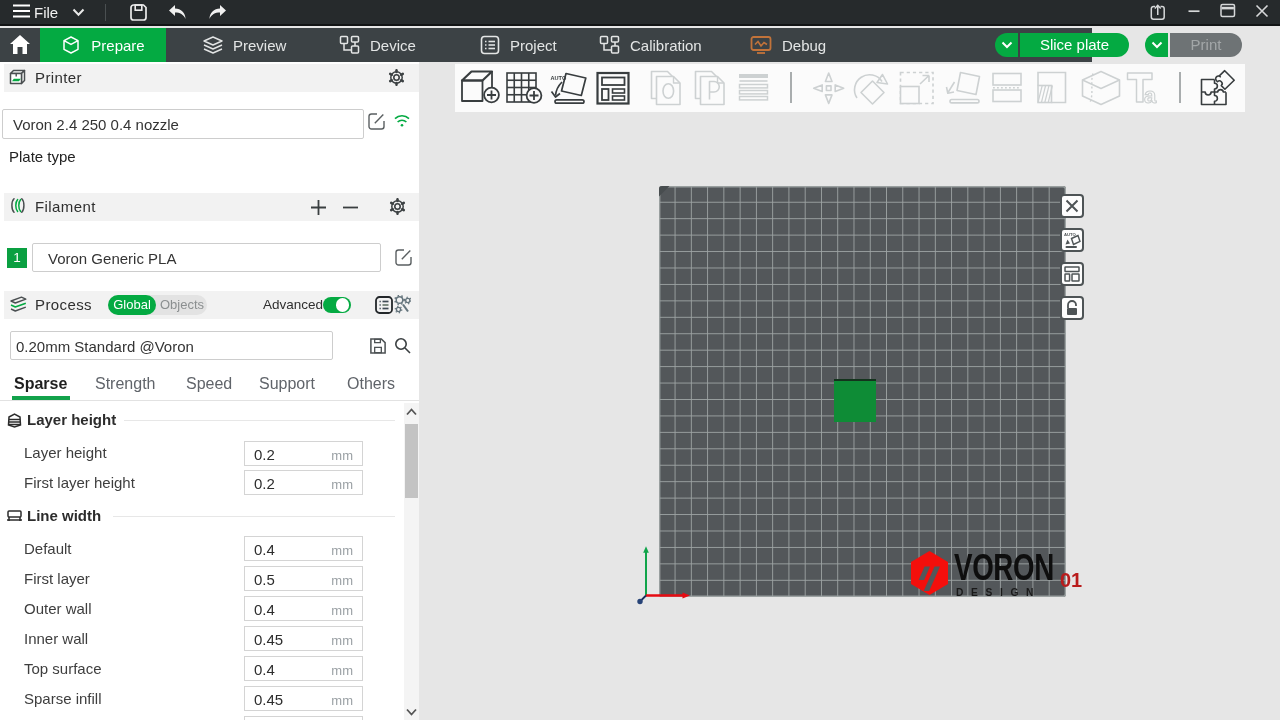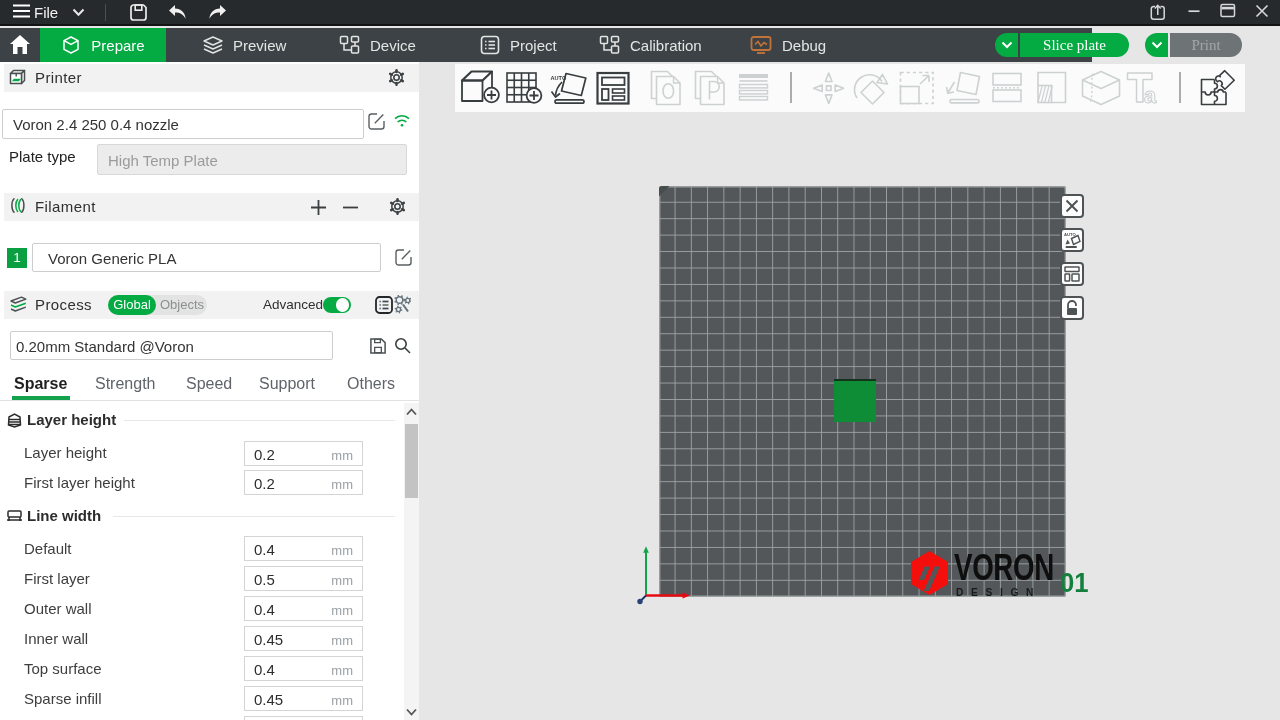--- a/index.html
+++ b/index.html
@@ -10,21 +10,21 @@
 
 #titlebar { position:absolute; left:0; top:0; width:1280px; height:26px; background:#262a2c; border-bottom:2px solid #121415; }
 #titlebar .ttl { position:absolute; left:94px; right:0; top:4px; text-align:center; color:#cfd1d1; font-size:15px; }
 
 #tabbar { position:absolute; left:0; top:28px; width:1092px; height:34px; background:#3c4245; }
 .tab { position:absolute; top:0; height:34px; display:flex; align-items:center; color:#e3e5e5; font-size:15px; }
 .tab svg { margin-right:10px; }
 #tab-prepare { left:40px; width:126px; background:#04aa42; justify-content:center; color:#fff; }
 
 
-.pillbtn { position:absolute; top:5px; height:24px; border-radius:12px;font-family:Liberation Serif, serif; }
+.pillbtn { position:absolute; top:5px; height:24px; border-radius:12px; }
 
 
 #panel { position:absolute; left:0; top:62px; width:419px; height:658px; background:#fff; }
 .sechead { position:absolute; left:0; width:419px; height:28px; background:#f2f2f2; box-shadow: inset 4px 0 0 #fff; }
 .sechead .t { position:absolute; left:35px; top:5px; font-size:15px; color:#2f2f2f; letter-spacing:0.4px; }
 .inputbox { position:absolute; border:1px solid #cdcdcd; border-radius:2px; background:#fff; font-size:15px; color:#343434; }
 .inputbox span { position:absolute; left:10px; top:50%; transform:translateY(-50%); white-space:nowrap; }
 .lbl { position:absolute; font-size:15px; color:#3e3e3e; }
 .vbox { position:absolute; left:244px; width:119px; height:25px; border:1px solid #d4d4d4; background:#fff; }
 .vbox .v { position:absolute; left:9px; top:4px; font-size:15px; color:#2d2d2d; }
@@ -219,23 +219,20 @@
     </svg>
 
   <svg class="abs" style="left:394px;top:52px" width="16" height="13" viewBox="0 0 16 13">
       <g fill="none" stroke="#04aa42" stroke-width="1.6">
         <path d="M1 4.6 A10 10 0 0 1 15 4.6"></path>
         <path d="M3.6 8 A6.5 6.5 0 0 1 12.4 8"></path>
       </g>
       <circle cx="8" cy="11.2" r="1.3" fill="#04aa42"></circle>
     </svg>
   <div class="lbl" style="left:9px;top:86px;font-weight:normal;color:#222;">Plate type</div>
-  <div class="inputbox" style="left:97px;top:82px;width:310px;height:31px;background:#ececec;border-color:#d8d8d8;">
-      <span style="color:#9a9b9b;">High Temp Plate</span>
-    </div>
 
   <div class="sechead" style="top:131px;">
     <svg class="abs" style="left:10px;top:5px" width="16" height="15" viewBox="0 0 16 15">
         <g fill="none" stroke-linecap="round">
           <path d="M4,0.8 C1.2,3.4 1.2,11.6 4,14.2" stroke="#4a4f51" stroke-width="1.5"></path>
           <path d="M7.6,1.6 C5.2,4 5.2,11 7.6,13.4" stroke="#04aa42" stroke-width="1.5"></path>
           <path d="M10.6,1.6 C8.2,4 8.2,11 10.6,13.4" stroke="#04aa42" stroke-width="1.5"></path>
           <path d="M11.8,0.8 C14.6,3.4 14.6,11.6 11.8,14.2" stroke="#4a4f51" stroke-width="1.5"></path>
         </g>
       </svg>
@@ -595,14 +592,14 @@
 
   <svg class="abs" style="left:212px;top:481px" width="66" height="64" viewBox="0 0 66 64">
     <line x1="15" y1="7" x2="15" y2="52.5" stroke="#10a44a" stroke-width="2"></line>
     <polygon points="15,3.2 17.8,9.8 12.2,9.8" fill="#10a44a"></polygon>
     <line x1="15" y1="52.5" x2="53" y2="52.5" stroke="#e60b12" stroke-width="2.4"></line>
     <polygon points="59,52.5 51.5,49.4 51.5,55.6" fill="#e60b12"></polygon>
     <line x1="15" y1="52.5" x2="9.5" y2="58" stroke="#1a2f5e" stroke-width="1.8"></line>
     <circle cx="9" cy="58.5" r="2.7" fill="#274377"></circle>
   </svg>
 
-  <div class="abs" style="left:641px;top:506px;font-size:27px;font-weight:bold;color:#15803d;transform:scaleX(0.95);transform-origin:left top;">01</div>
+  <div class="abs" style="left:641px;top:506px;font-size:21px;font-weight:bold;color:#b91c1c;transform:scaleX(0.95);transform-origin:left top;">01</div>
 </div>
 
 </body></html>

